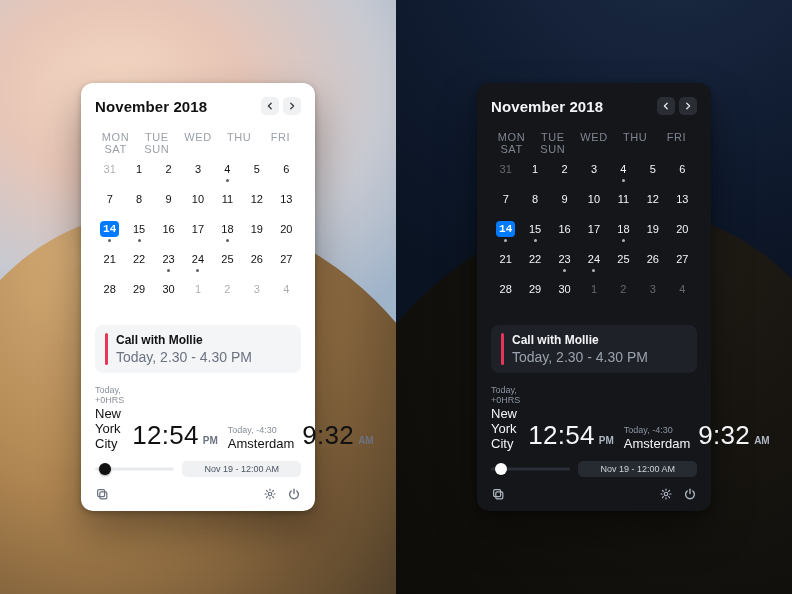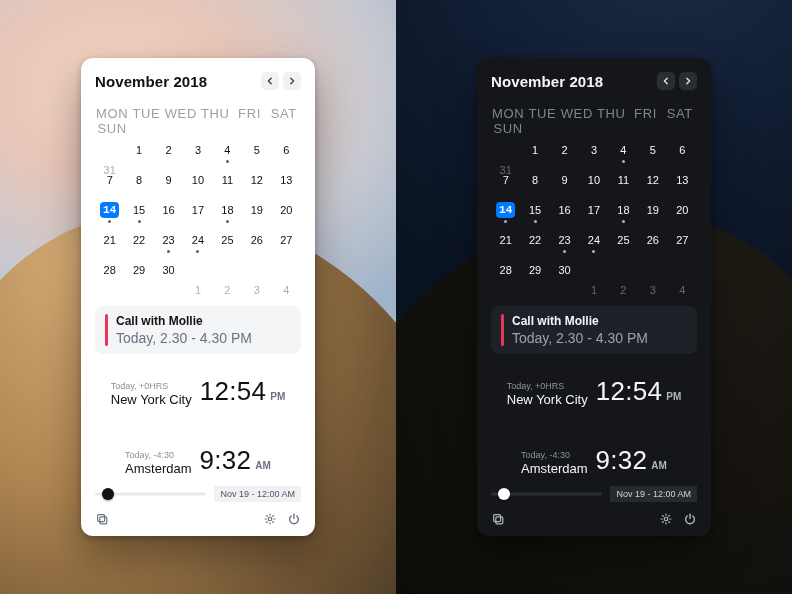--- a/index.html
+++ b/index.html
@@ -57,69 +57,69 @@
   .title { font-size: 15px; font-weight: 600; letter-spacing: 0.1px; }
   .nav { display: flex; gap: 4px; }
   .navbtn {
     width: 18px; height: 18px; border-radius: 5px; display: flex; align-items: center; justify-content: center;
     cursor: pointer;
   }
   .light .navbtn { background: #f0f1f3; color: #3a3a3a; }
   .dark  .navbtn { background: #2a2d33; color: #e6e7ea; }
   .navbtn svg { width: 8px; height: 8px; display: block; }
 
-  .dow { display: grid; grid-template-columns: repeat(6, 1fr); font-size: 13px; letter-spacing: 0.6px; margin-top: 16px; }
+  .dow { display: grid; grid-template-columns: repeat(5, 1fr); font-size: 11px; letter-spacing: 0.6px; margin-top: 16px; }
   .dow span { text-align: center; text-transform: uppercase; }
   .light .dow { color: #9aa0a6; }
   .dark  .dow { color: #7f8590; }
 
   .grid { display: grid; grid-template-columns: repeat(7, 1fr); row-gap: 6px; margin-top: 6px; }
   .cell { position: relative; height: 24px; display: flex; flex-direction: column; align-items: center; justify-content: flex-start; font-size: 11px; }
   .cell .num { min-width: 18px; height: 16px; line-height: 16px; text-align: center; border-radius: 4px; padding: 0 3px; }
-  .cell.muted .num { opacity: 0.35; margin-top: 20px; }
+  .cell.muted .num { opacity: 0.35; }
   .cell.sel .num { background: var(--accent); color: #fff; font-weight: 600; font-family: Liberation Mono, monospace; }
   .cell .dot { width: 3px; height: 3px; border-radius: 50%; margin-top: 2px; visibility: hidden; }
   .cell.has .dot { visibility: visible; }
   .light .cell .dot { background: #5b5f66; }
   .dark  .cell .dot { background: #aeb3bb; }
 
   .event {
     margin-top: 20px; border-radius: 8px; padding: 8px 10px; display: flex; gap: 8px; align-items: stretch;
   }
   .light .event { background: #f4f5f7; }
   .dark  .event { background: #1e2127; }
   .event .bar { width: 3px; border-radius: 3px; background: var(--evt); }
   .event .txt { display: flex; flex-direction: column; gap: 2px; }
   .event .et { font-size: 12px; font-weight: 600; }
   .event .esub { font-size: 14px; }
   .light .event .esub { color: #6b7280; }
   .dark  .event .esub { color: #9aa2ad; }
 
-  .clocks { margin-top: 12px; display: flex; flex-direction: column; gap: 28px; align-items: center; }
+  .clocks { margin-top: 12px; display: flex; flex-direction: row; gap: 10px; }
   .clock { display: flex; align-items: flex-end; justify-content: space-between; gap: 8px; }
   .clock .left { display: flex; flex-direction: column; }
   .clock .meta { font-size: 9px; }
   .light .clock .meta { color: #8a9099; }
   .dark  .clock .meta { color: #8b93a1; }
   .clock .city { font-size: 13px; font-weight: 500; margin-top: 1px; }
   .clock .time { display: flex; align-items: baseline; gap: 4px; margin-top: 10px; }
   .clock .big { font-size: 26px; font-weight: 500; letter-spacing: 0.3px; font-variant-numeric: tabular-nums; }
   .clock .ampm { font-size: 10px; font-weight: 600; }
   .light .clock .ampm { color: #6b7280; }
   .dark  .clock .ampm { color: #aeb6c2; }
 
   .sliderRow { margin-top: 10px; display: flex; align-items: center; gap: 8px; }
   .slider { position: relative; flex: 1; height: 16px; }
   .track { position: absolute; left: 0; right: 0; top: 50%; height: 3px; transform: translateY(-50%); border-radius: 3px; }
   .light .track { background: #e7e9ed; }
   .dark  .track { background: #2b2f37; }
   .knob { position: absolute; top: 50%; width: 12px; height: 12px; border-radius: 50%; transform: translate(-50%, -50%); box-shadow: 0 1px 2px rgba(0,0,0,0.4); }
   .light .knob { background: #111; }
   .dark  .knob { background: #fff; }
-  .pill { font-size: 9px; padding: 3px 6px; border-radius: 0; white-space: nowrap; }
+  .pill { font-size: 9px; padding: 3px 22px; border-radius: 5px; white-space: nowrap; }
   .light .pill { background: #f0f1f3; color: #4b5563; }
   .dark  .pill { background: #262a31; color: #cfd4dc; }
 
   .footer { margin-top: 10px; display: flex; align-items: center; justify-content: space-between; }
   .ficons { display: flex; gap: 10px; align-items: center; }
   .ic { width: 14px; height: 14px; display: block; cursor: pointer; }
   .light .ic { color: #6b7280; }
   .dark  .ic { color: #aeb6c2; }
 </style>
 </head>

